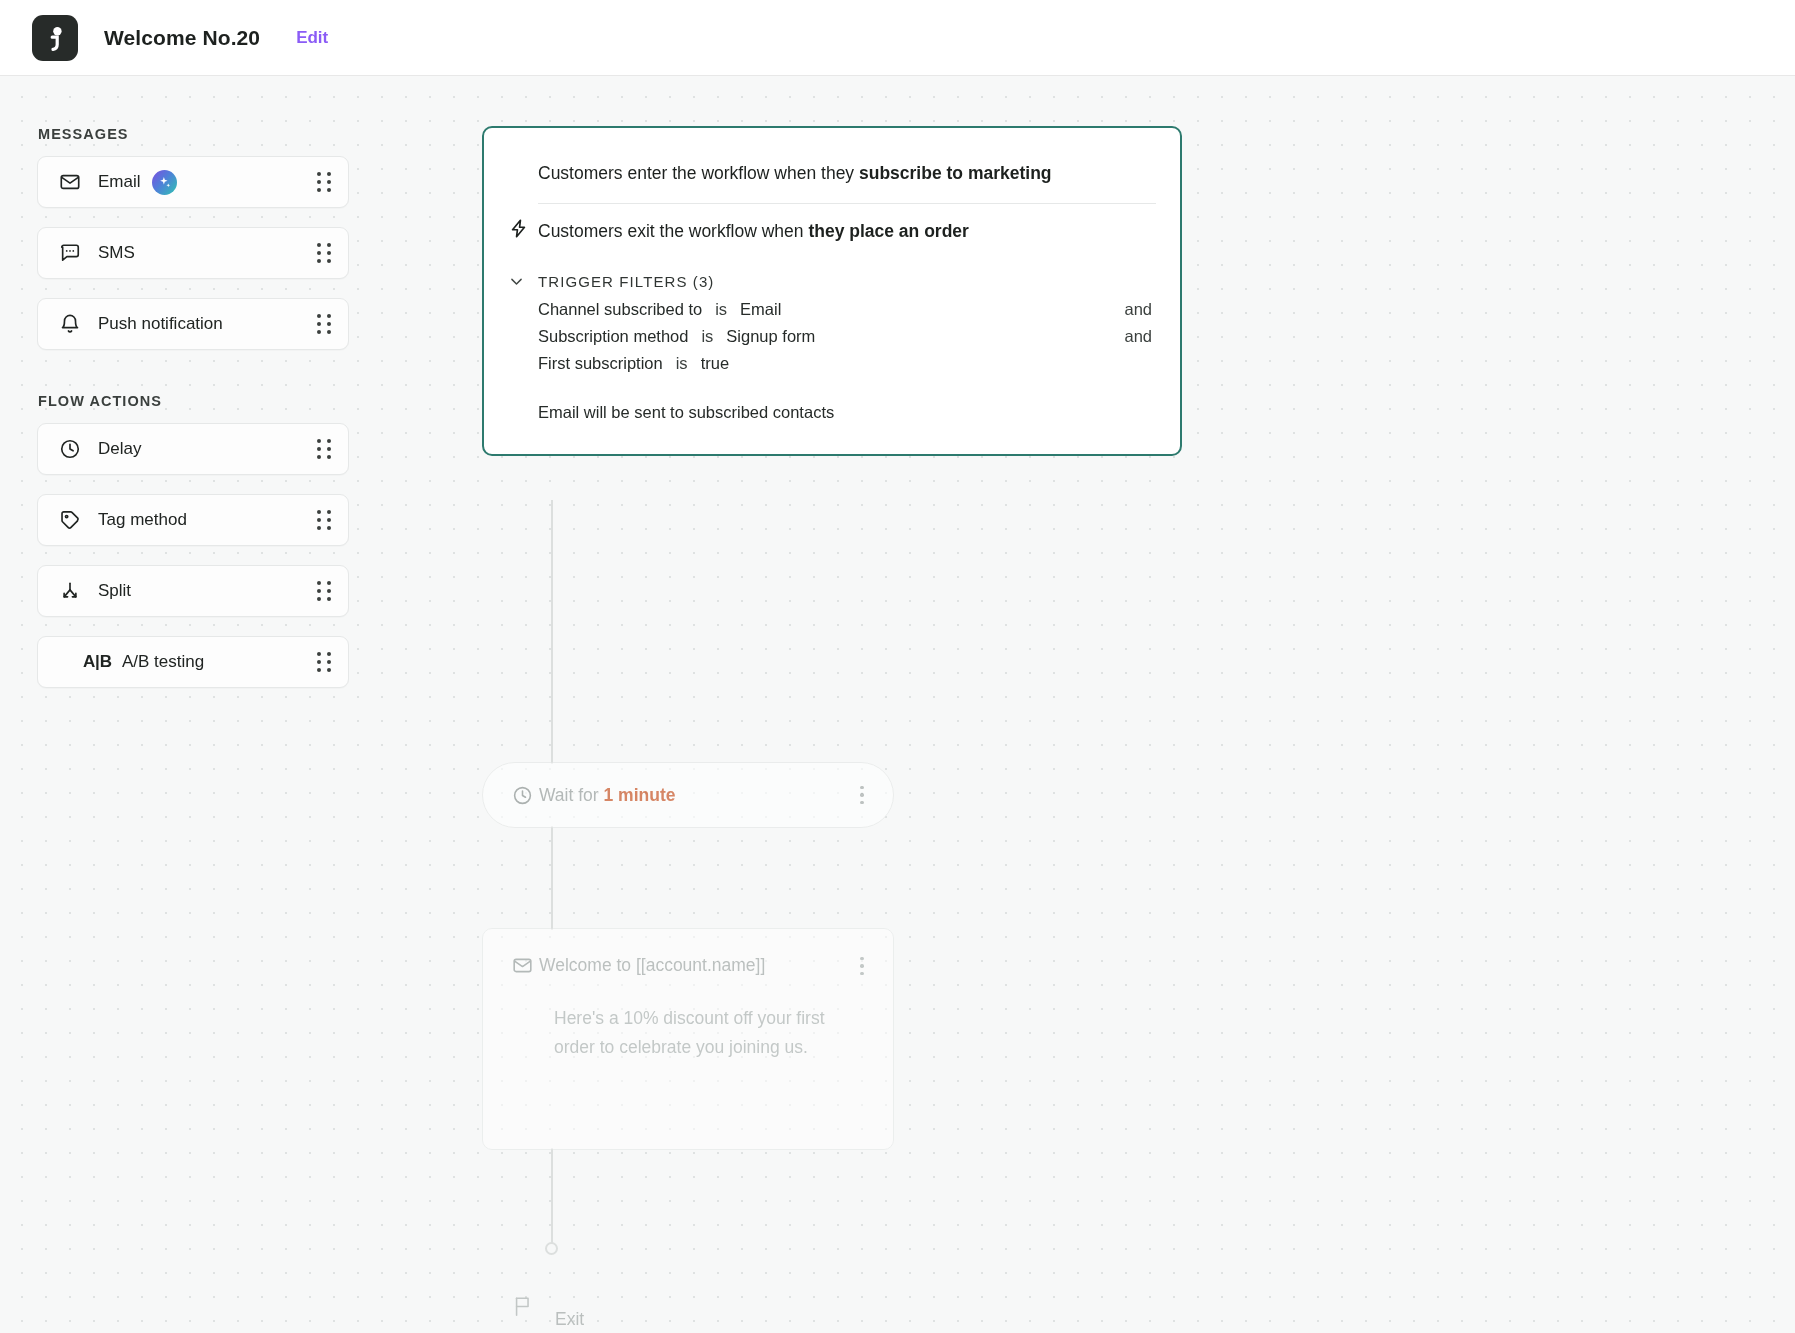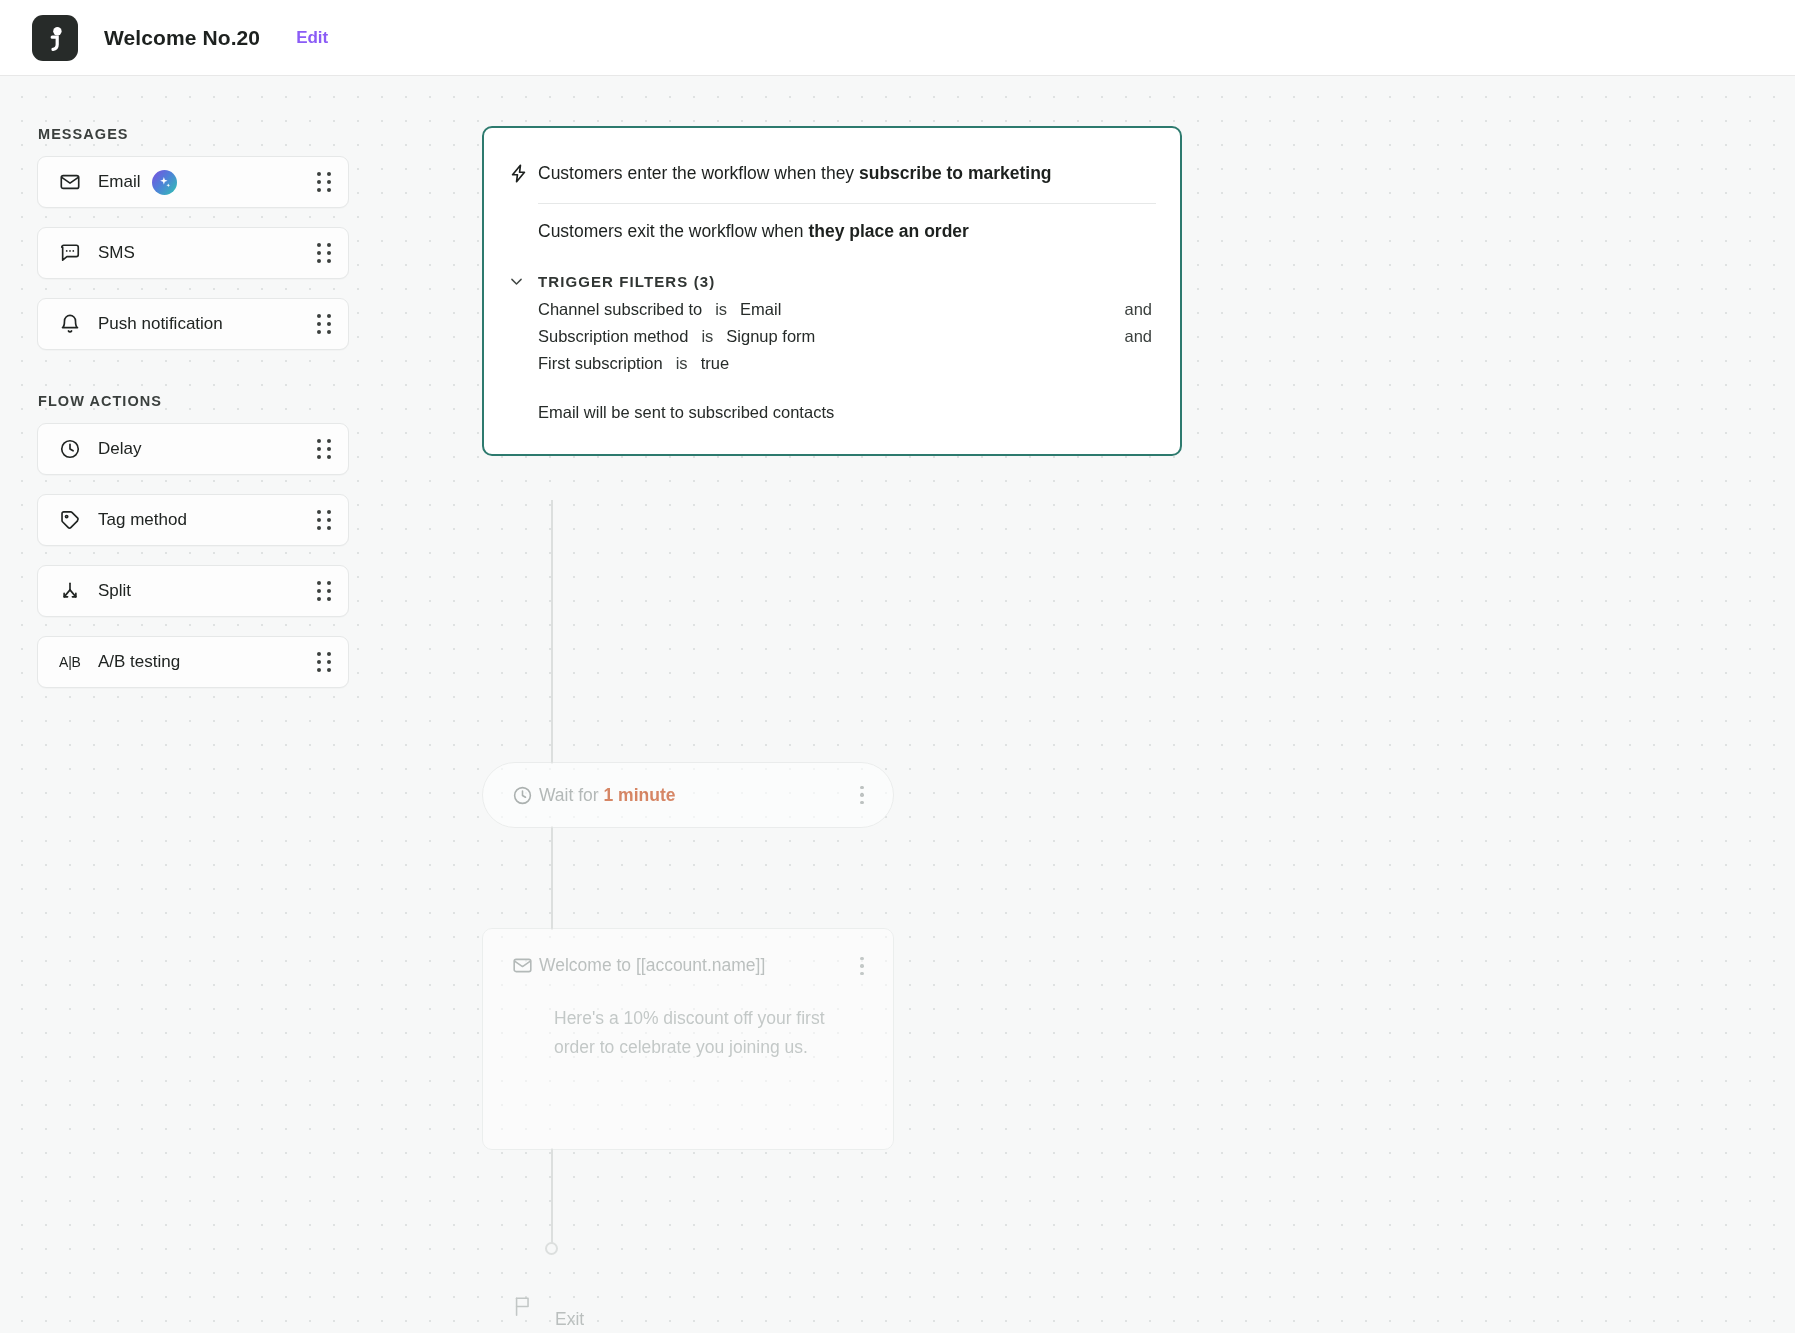--- a/index.html
+++ b/index.html
@@ -77,50 +77,50 @@
     display: flex; align-items: center; justify-content: center;
   }
   .pi-spacer { flex: 1 1 auto; }
   .drag-dots {
     width: 16px; height: 20px;
     display: grid; grid-template-columns: 4px 4px; grid-template-rows: 4px 4px 4px;
     gap: 4px 6px; align-content: center; justify-content: center;
     cursor: grab; flex: 0 0 auto;
   }
   .drag-dots i { display: block; width: 4px; height: 4px; border-radius: 50%; background: #3b403e; }
-  .ab-glyph { font-size: 14px; font-weight: 400; color: #202422; letter-spacing: -0.2px; }
+  .ab-glyph { font-size: 17px; font-weight: 700; color: #202422; letter-spacing: -0.2px; margin-left: 24px; }
 
   
   .flow { position: absolute; left: 482px; top: 50px; width: 700px; }
 
   .trigger-card {
     width: 700px;
     background: #ffffff;
     border: 2.4px solid #2d7a6e;
     border-radius: 10px;
     padding: 34px 24px 32px 24px;
     position: relative; z-index: 2;
   }
-  .tc-row1 { display: flex; align-items: flex-start; gap: 0; }
+  .tc-row1 { display: flex; align-items: flex-end; gap: 0; }
   .tc-zap { width: 30px; flex: 0 0 30px; padding-top: 1px; color: #1d211f; }
   .tc-texts { flex: 1 1 auto; }
   .tc-line {
     font-size: 17.5px; color: #1d211f; line-height: 1.35;
   }
   .tc-line b { font-weight: 700; }
   .tc-divider { height: 1px; background: #e6e8e8; margin: 17px 0 16px 0; }
 
   .tc-section { margin-top: 30px; }
   .tc-section-head {
     display: flex; align-items: center; gap: 0;
     cursor: pointer; margin-bottom: 10px;
   }
   .chev { width: 30px; flex: 0 0 30px; display: flex; align-items: center; color: #404643; }
   .tc-section-title {
-    font-size: 15px; font-weight: 700; color: #303533;
+    font-size: 15px; font-weight: 400; color: #303533;
     letter-spacing: 1.1px; text-transform: uppercase; white-space: nowrap;
   }
   .filter-row {
     display: flex; align-items: flex-end;
     padding-left: 30px; margin-top: 8px;
     font-size: 16.5px; color: #262b29;
   }
   .filter-row .f-field { white-space: nowrap; }
   .filter-row .f-op { white-space: nowrap; margin-left: 13px; color: #3b403e; }
   .filter-row .f-val { white-space: nowrap; margin-left: 13px; }

